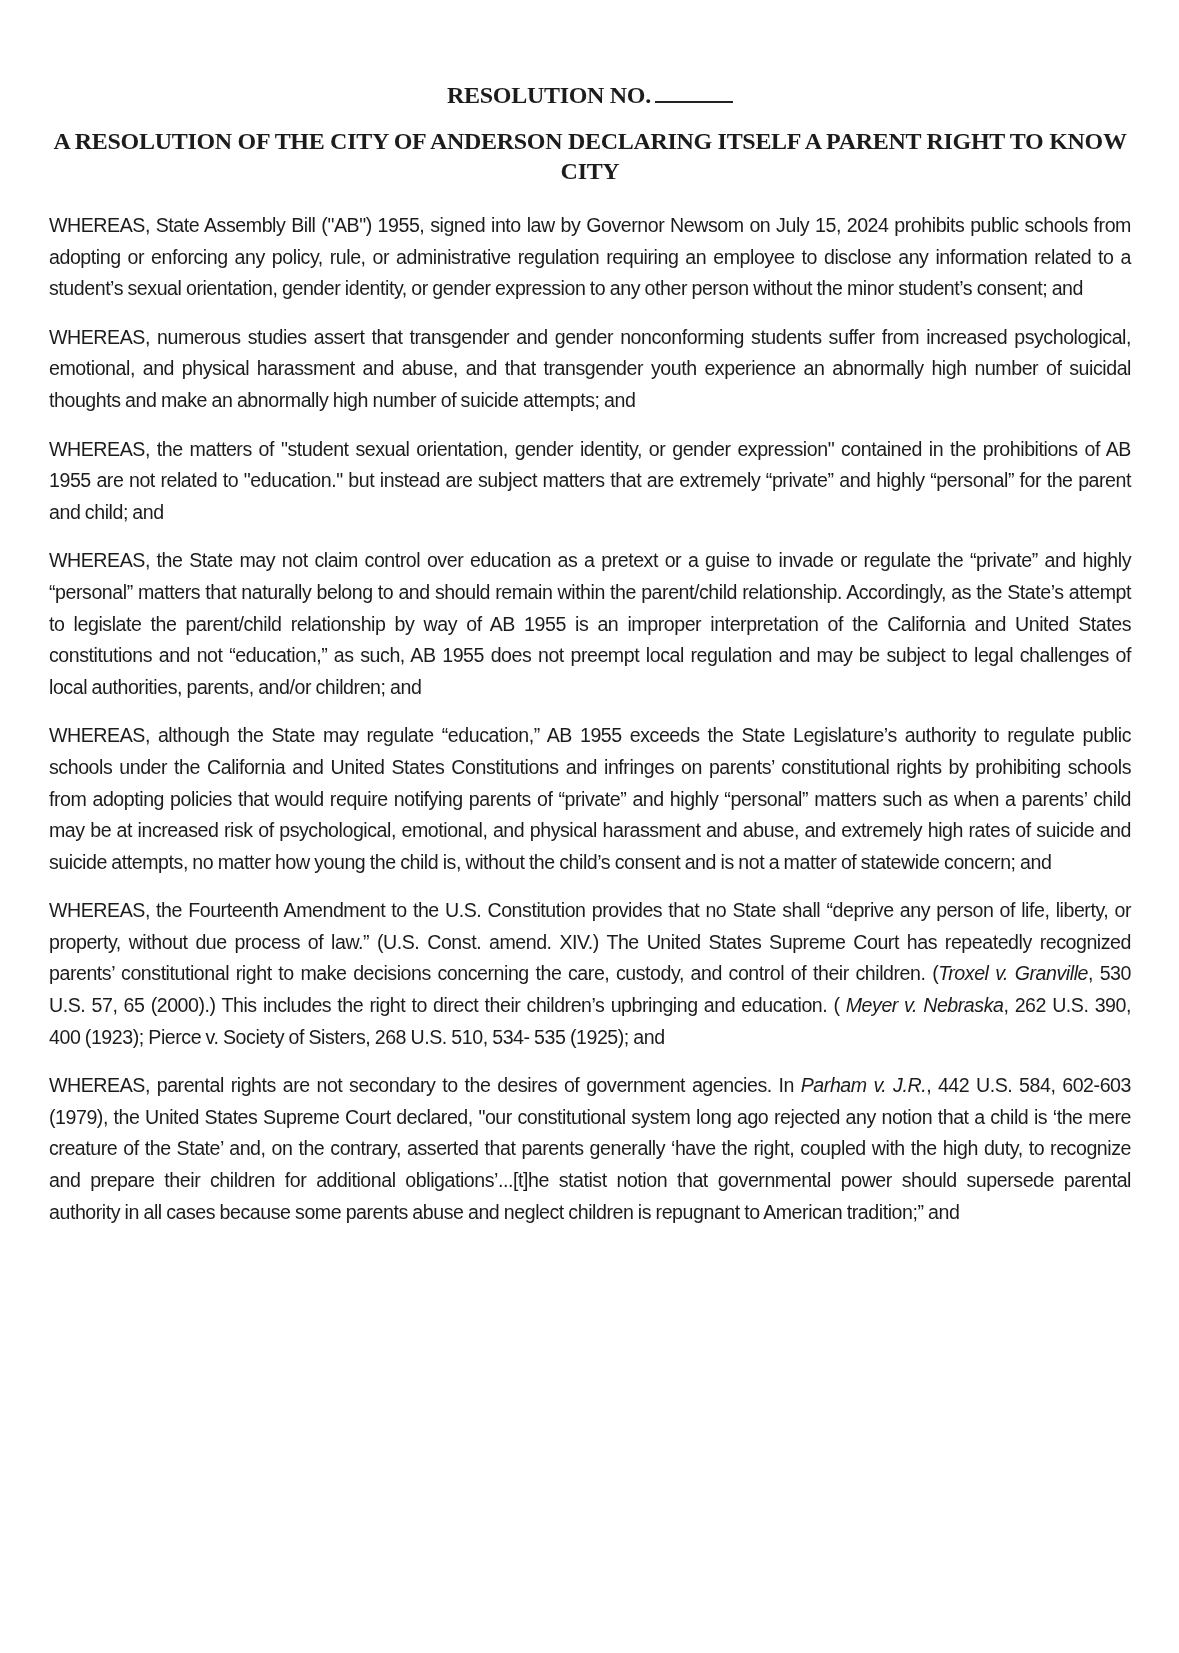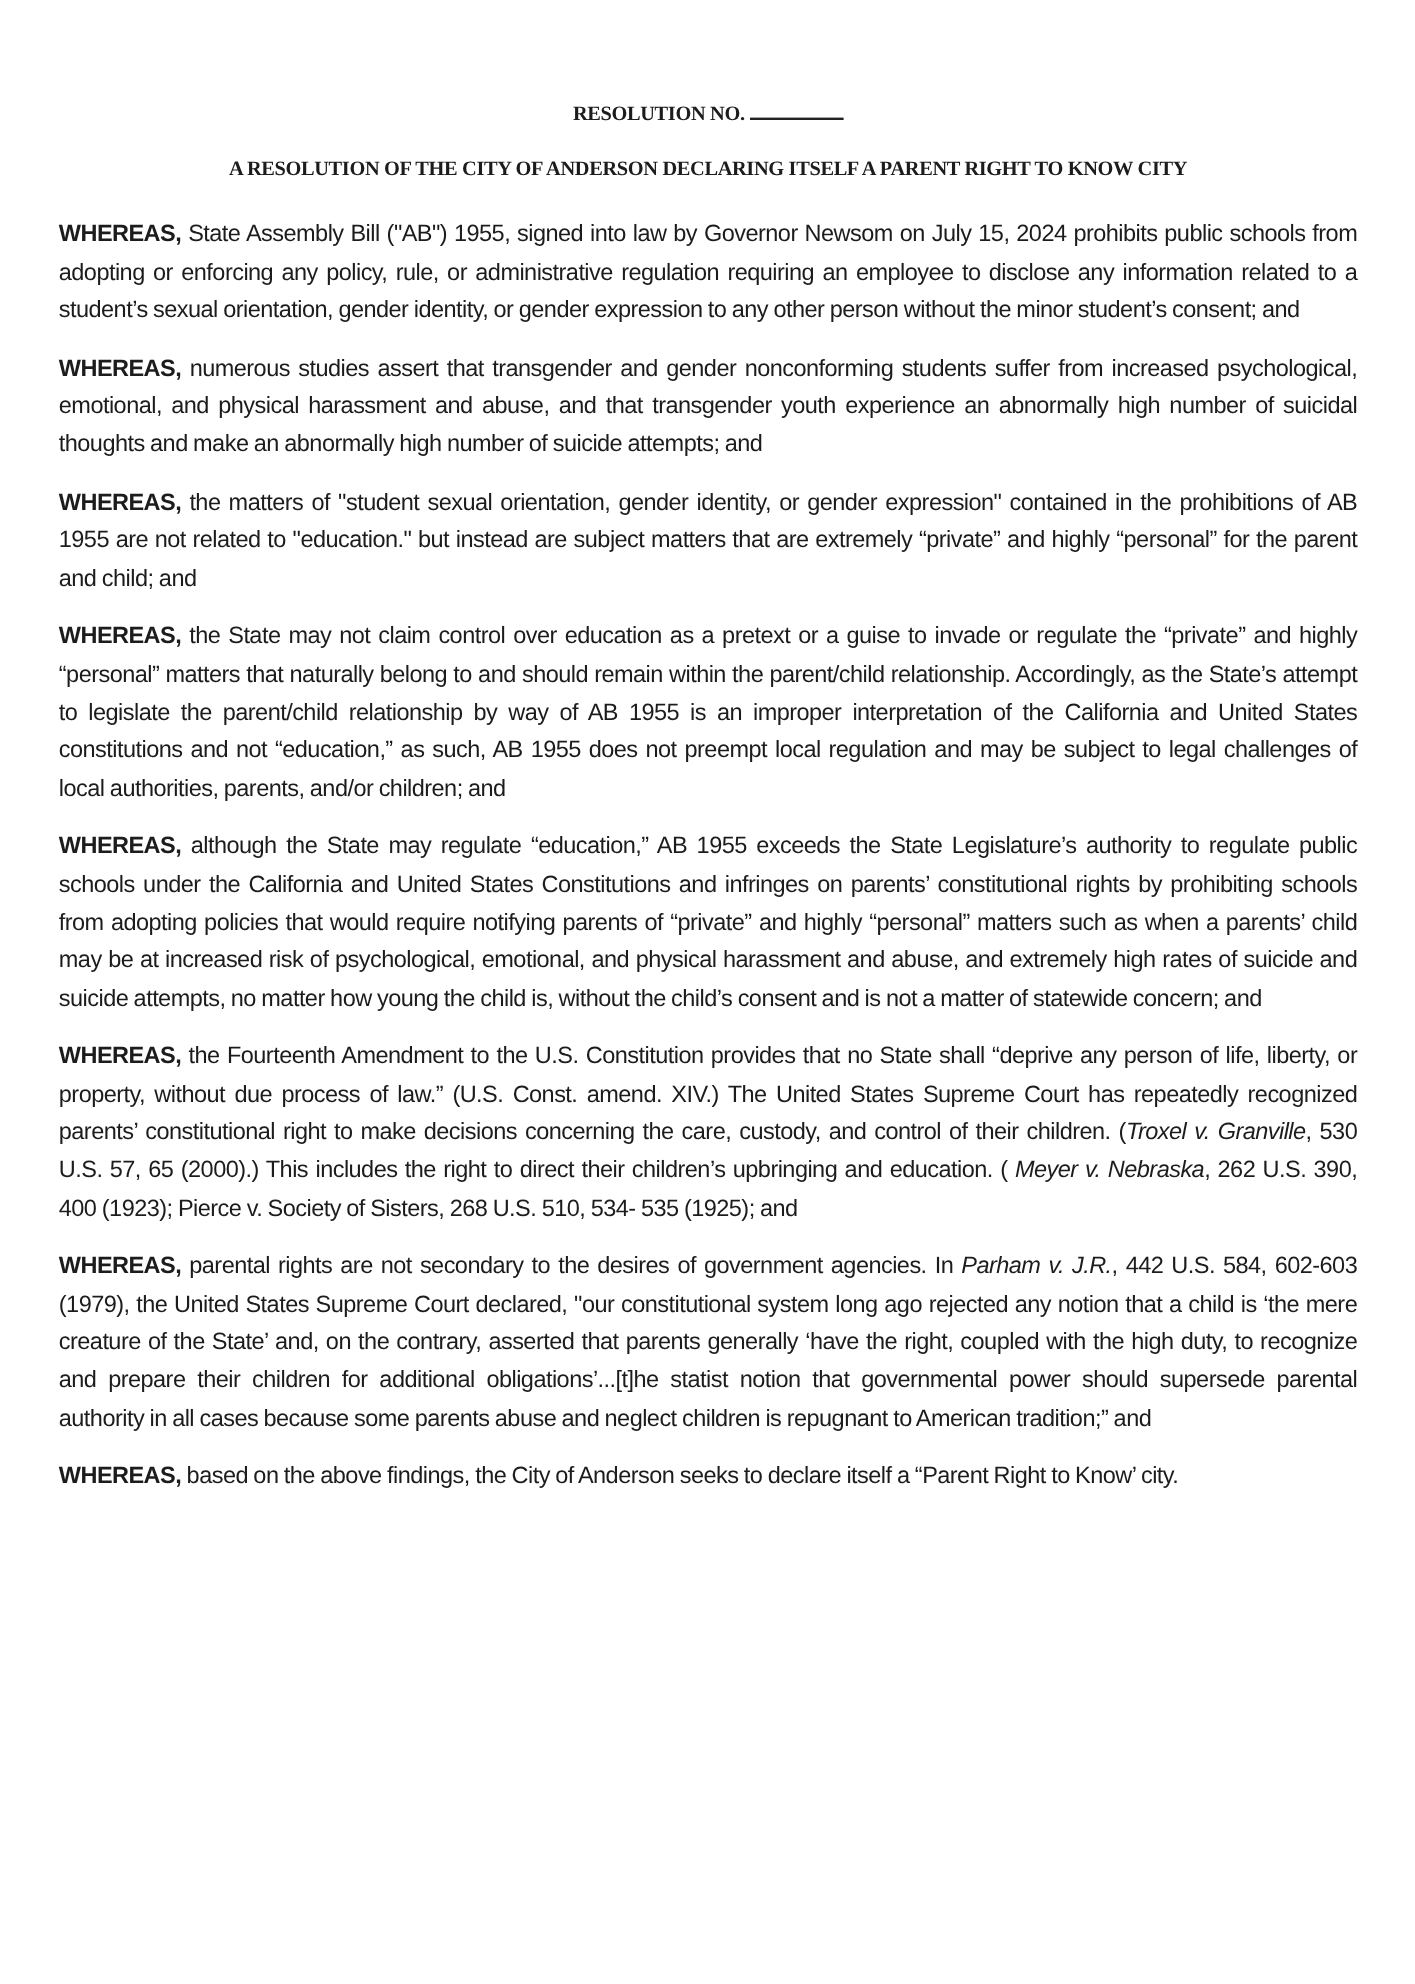--- a/index.html
+++ b/index.html
@@ -17,21 +17,21 @@
   }
   .page {
     position: absolute;
     left: 49px;
     top: 80px;
     width: 1082px;
   }
   .heading {
     text-align: center;
     font-weight: bold;
-    font-size: 17px;
+    font-size: 24px;
     line-height: 30px;
     letter-spacing: -0.3px;
     font-family: "Liberation Serif", "DejaVu Serif", serif;
   }
   .heading .blank {
     display: inline-block;
     width: 78px;
     border-bottom: 2px solid #222;
     height: 18px;
     vertical-align: baseline;
@@ -45,21 +45,21 @@
     line-height: 31.6px;
     text-align: justify;
     margin: 0 0 17px 0;
     letter-spacing: -0.45px;
     word-spacing: -0.5px;
   }
   .clauses {
     margin-top: 24px;
   }
   .clause .kw {
-    font-weight: bold;
+    font-weight: normal;
   }
   .clause i {
   }
 </style>
 </head>
 <body>
 
 <div class="page">
   <div class="heading">
     <span>RESOLUTION NO.</span><span class="blank"></span>
@@ -74,15 +74,14 @@
     <p class="clause"><span class="kw">WHEREAS,</span><span> the matters of "student sexual orientation, gender identity, or gender expression" contained in the prohibitions of AB 1955 are not related to "education." but instead are subject matters that are extremely “private” and highly “personal” for the parent and child; and</span></p>
 
     <p class="clause"><span class="kw">WHEREAS,</span><span> the State may not claim control over education as a pretext or a guise to invade or regulate the “private” and highly “personal” matters that naturally belong to and should remain within the parent/child relationship. Accordingly, as the State’s attempt to legislate the parent/child relationship by way of AB 1955 is an improper interpretation of the California and United States constitutions and not “education,” as such, AB 1955 does not preempt local regulation and may be subject to legal challenges of local authorities, parents, and/or children; and</span></p>
 
     <p class="clause"><span class="kw">WHEREAS,</span><span> although the State may regulate “education,” AB 1955 exceeds the State Legislature’s authority to regulate public schools under the California and United States Constitutions and infringes on parents’ constitutional rights by prohibiting schools from adopting policies that would require notifying parents of “private” and highly “personal” matters such as when a parents’ child may be at increased risk of psychological, emotional, and physical harassment and abuse, and extremely high rates of suicide and suicide attempts, no matter how young the child is, without the child’s consent and is not a matter of statewide concern; and</span></p>
 
     <p class="clause"><span class="kw">WHEREAS,</span><span> the Fourteenth Amendment to the U.S. Constitution provides that no State shall “deprive any person of life, liberty, or property, without due process of law.” (U.S. Const. amend. XIV.) The United States Supreme Court has repeatedly recognized parents’ constitutional right to make decisions concerning the care, custody, and control of their children. (</span><i>Troxel v. Granville</i><span>, 530 U.S. 57, 65 (2000).) This includes the right to direct their children’s upbringing and education. ( </span><i>Meyer v. Nebraska</i><span>, 262 U.S. 390, 400 (1923); Pierce v. Society of Sisters, 268 U.S. 510, 534- 535 (1925); and</span></p>
 
     <p class="clause"><span class="kw">WHEREAS,</span><span> parental rights are not secondary to the desires of government agencies. In </span><i>Parham v. J.R.</i><span>, 442 U.S. 584, 602-603 (1979), the United States Supreme Court declared, "our constitutional system long ago rejected any notion that a child is ‘the mere creature of the State’ and, on the contrary, asserted that parents generally ‘have the right, coupled with the high duty, to recognize and prepare their children for additional obligations’...[t]he statist notion that governmental power should supersede parental authority in all cases because some parents abuse and neglect children is repugnant to American tradition;” and</span></p>
 
-    <p class="clause"><span class="kw">WHEREAS,</span><span> based on the above findings, the City of Anderson seeks to declare itself a “Parent Right to Know’ city.</span></p>
   </div>
 </div>
 
 </body></html>

